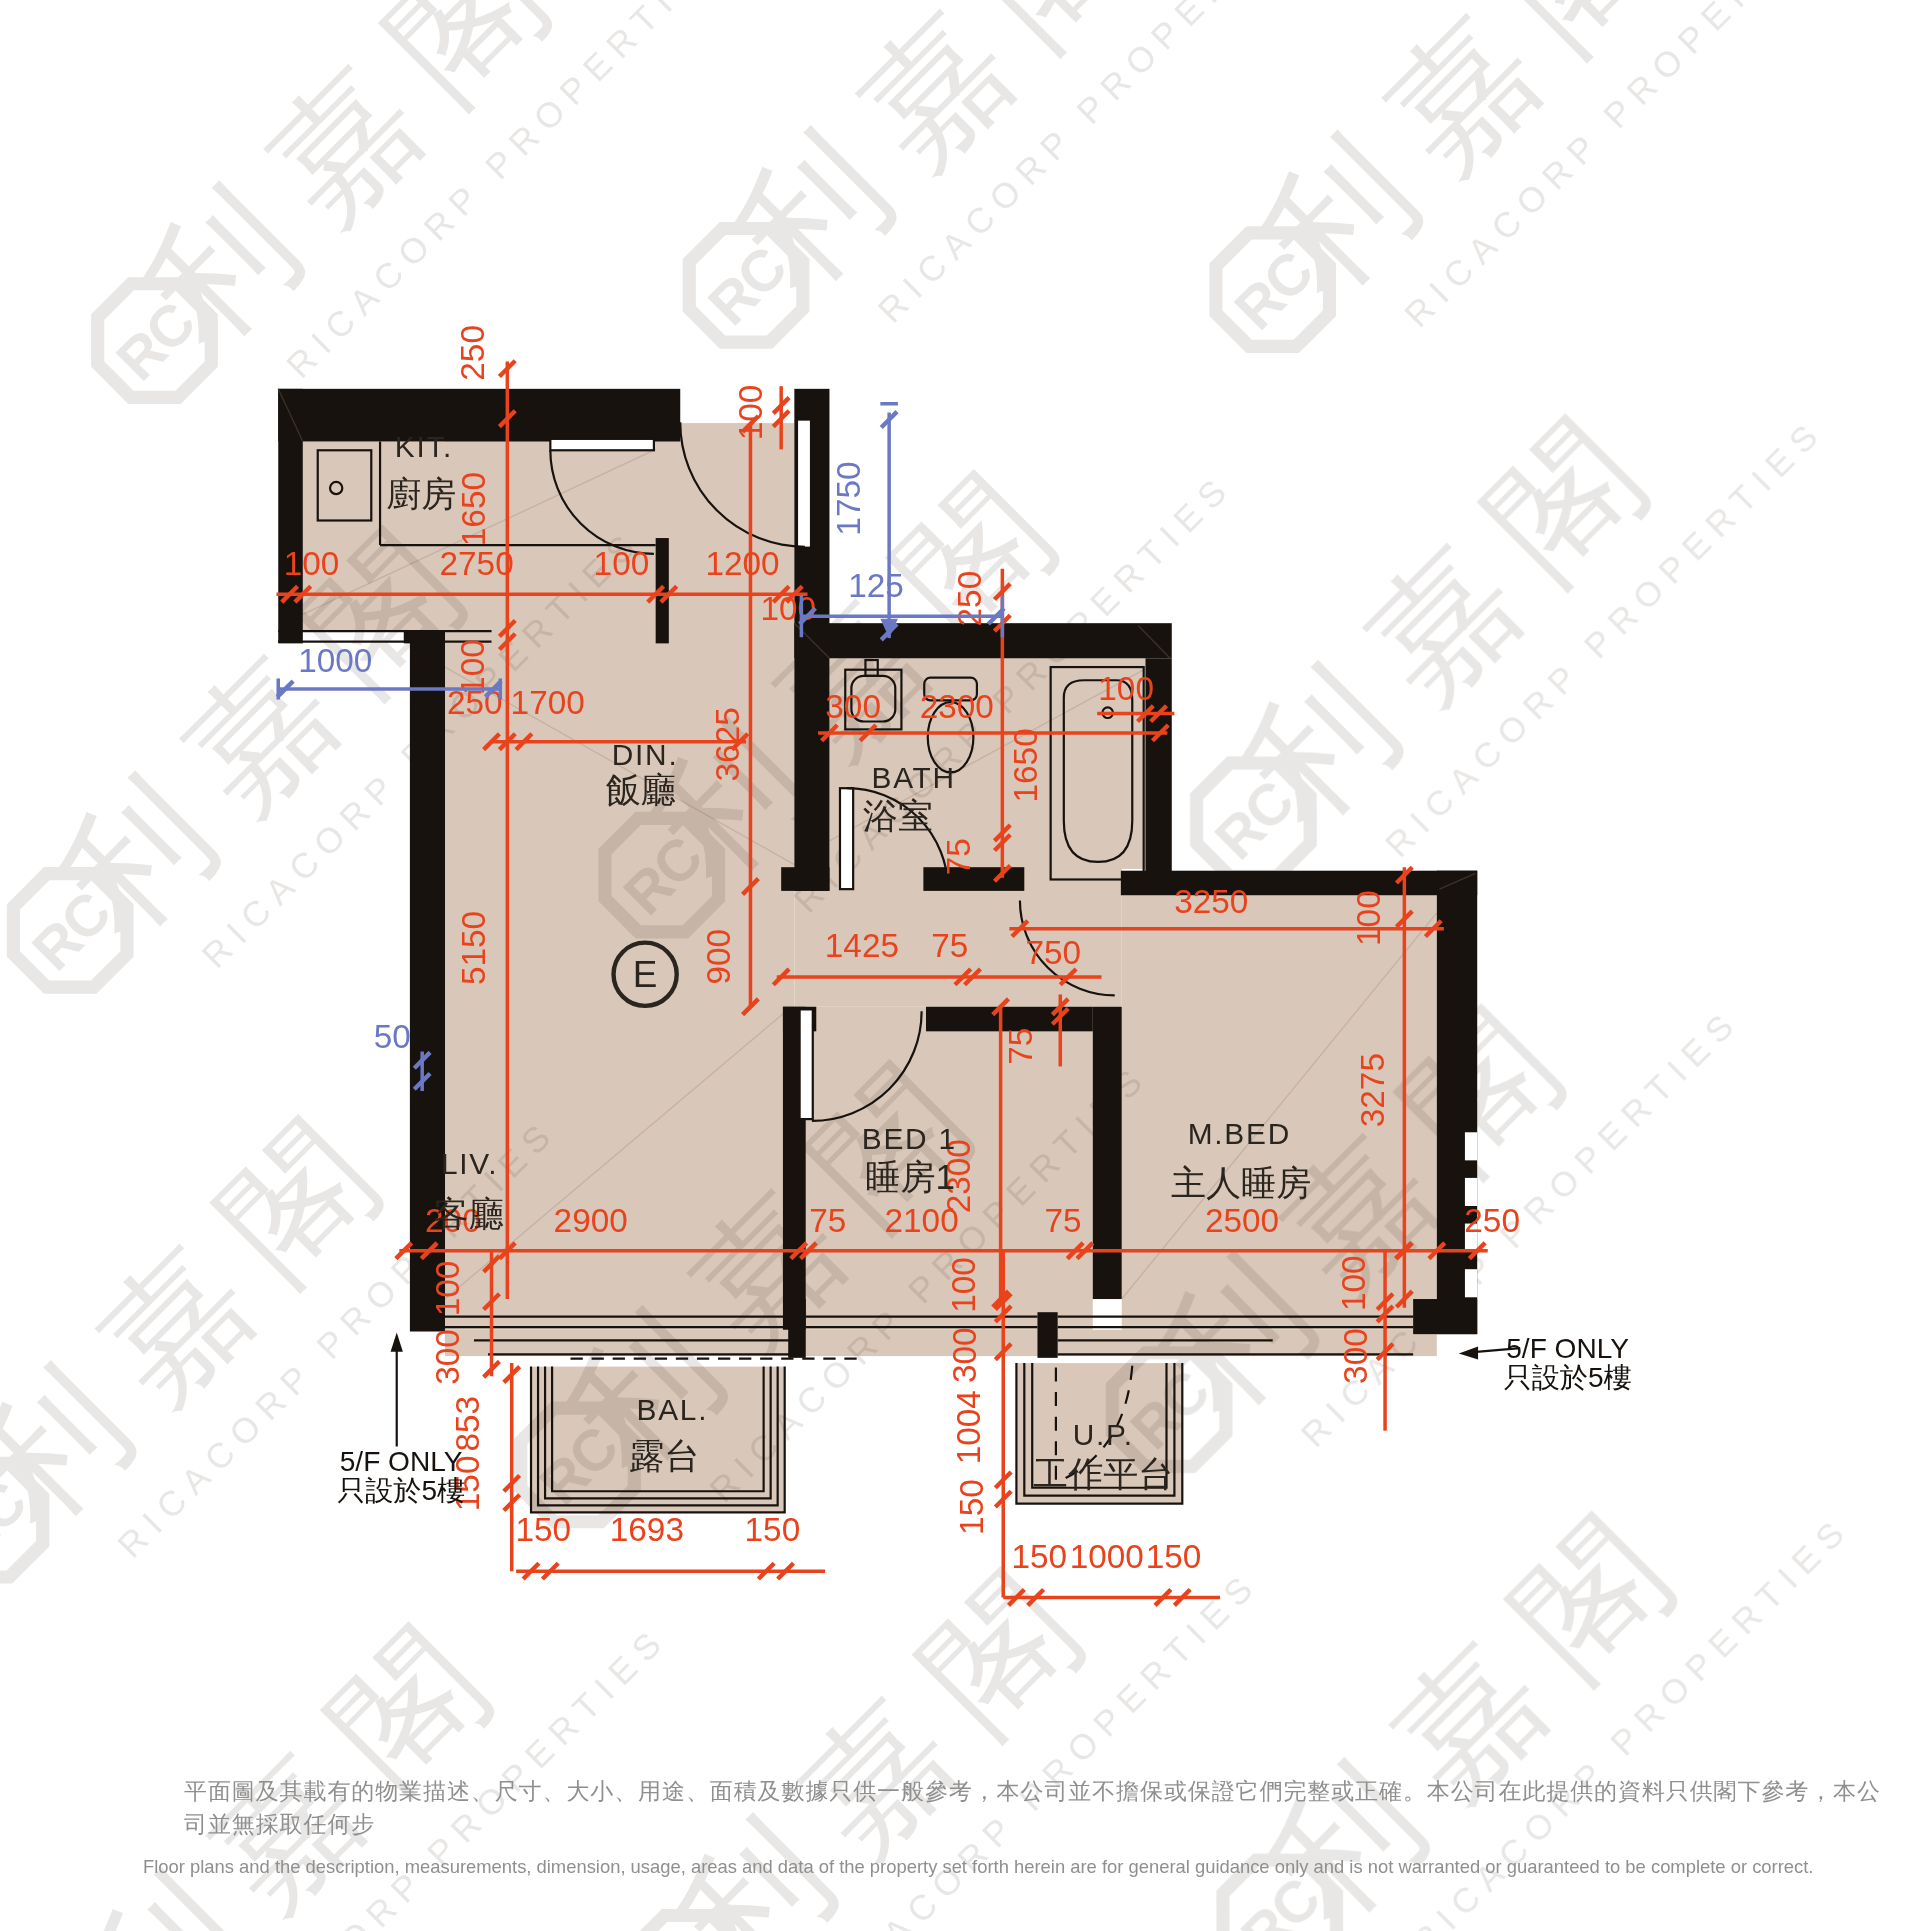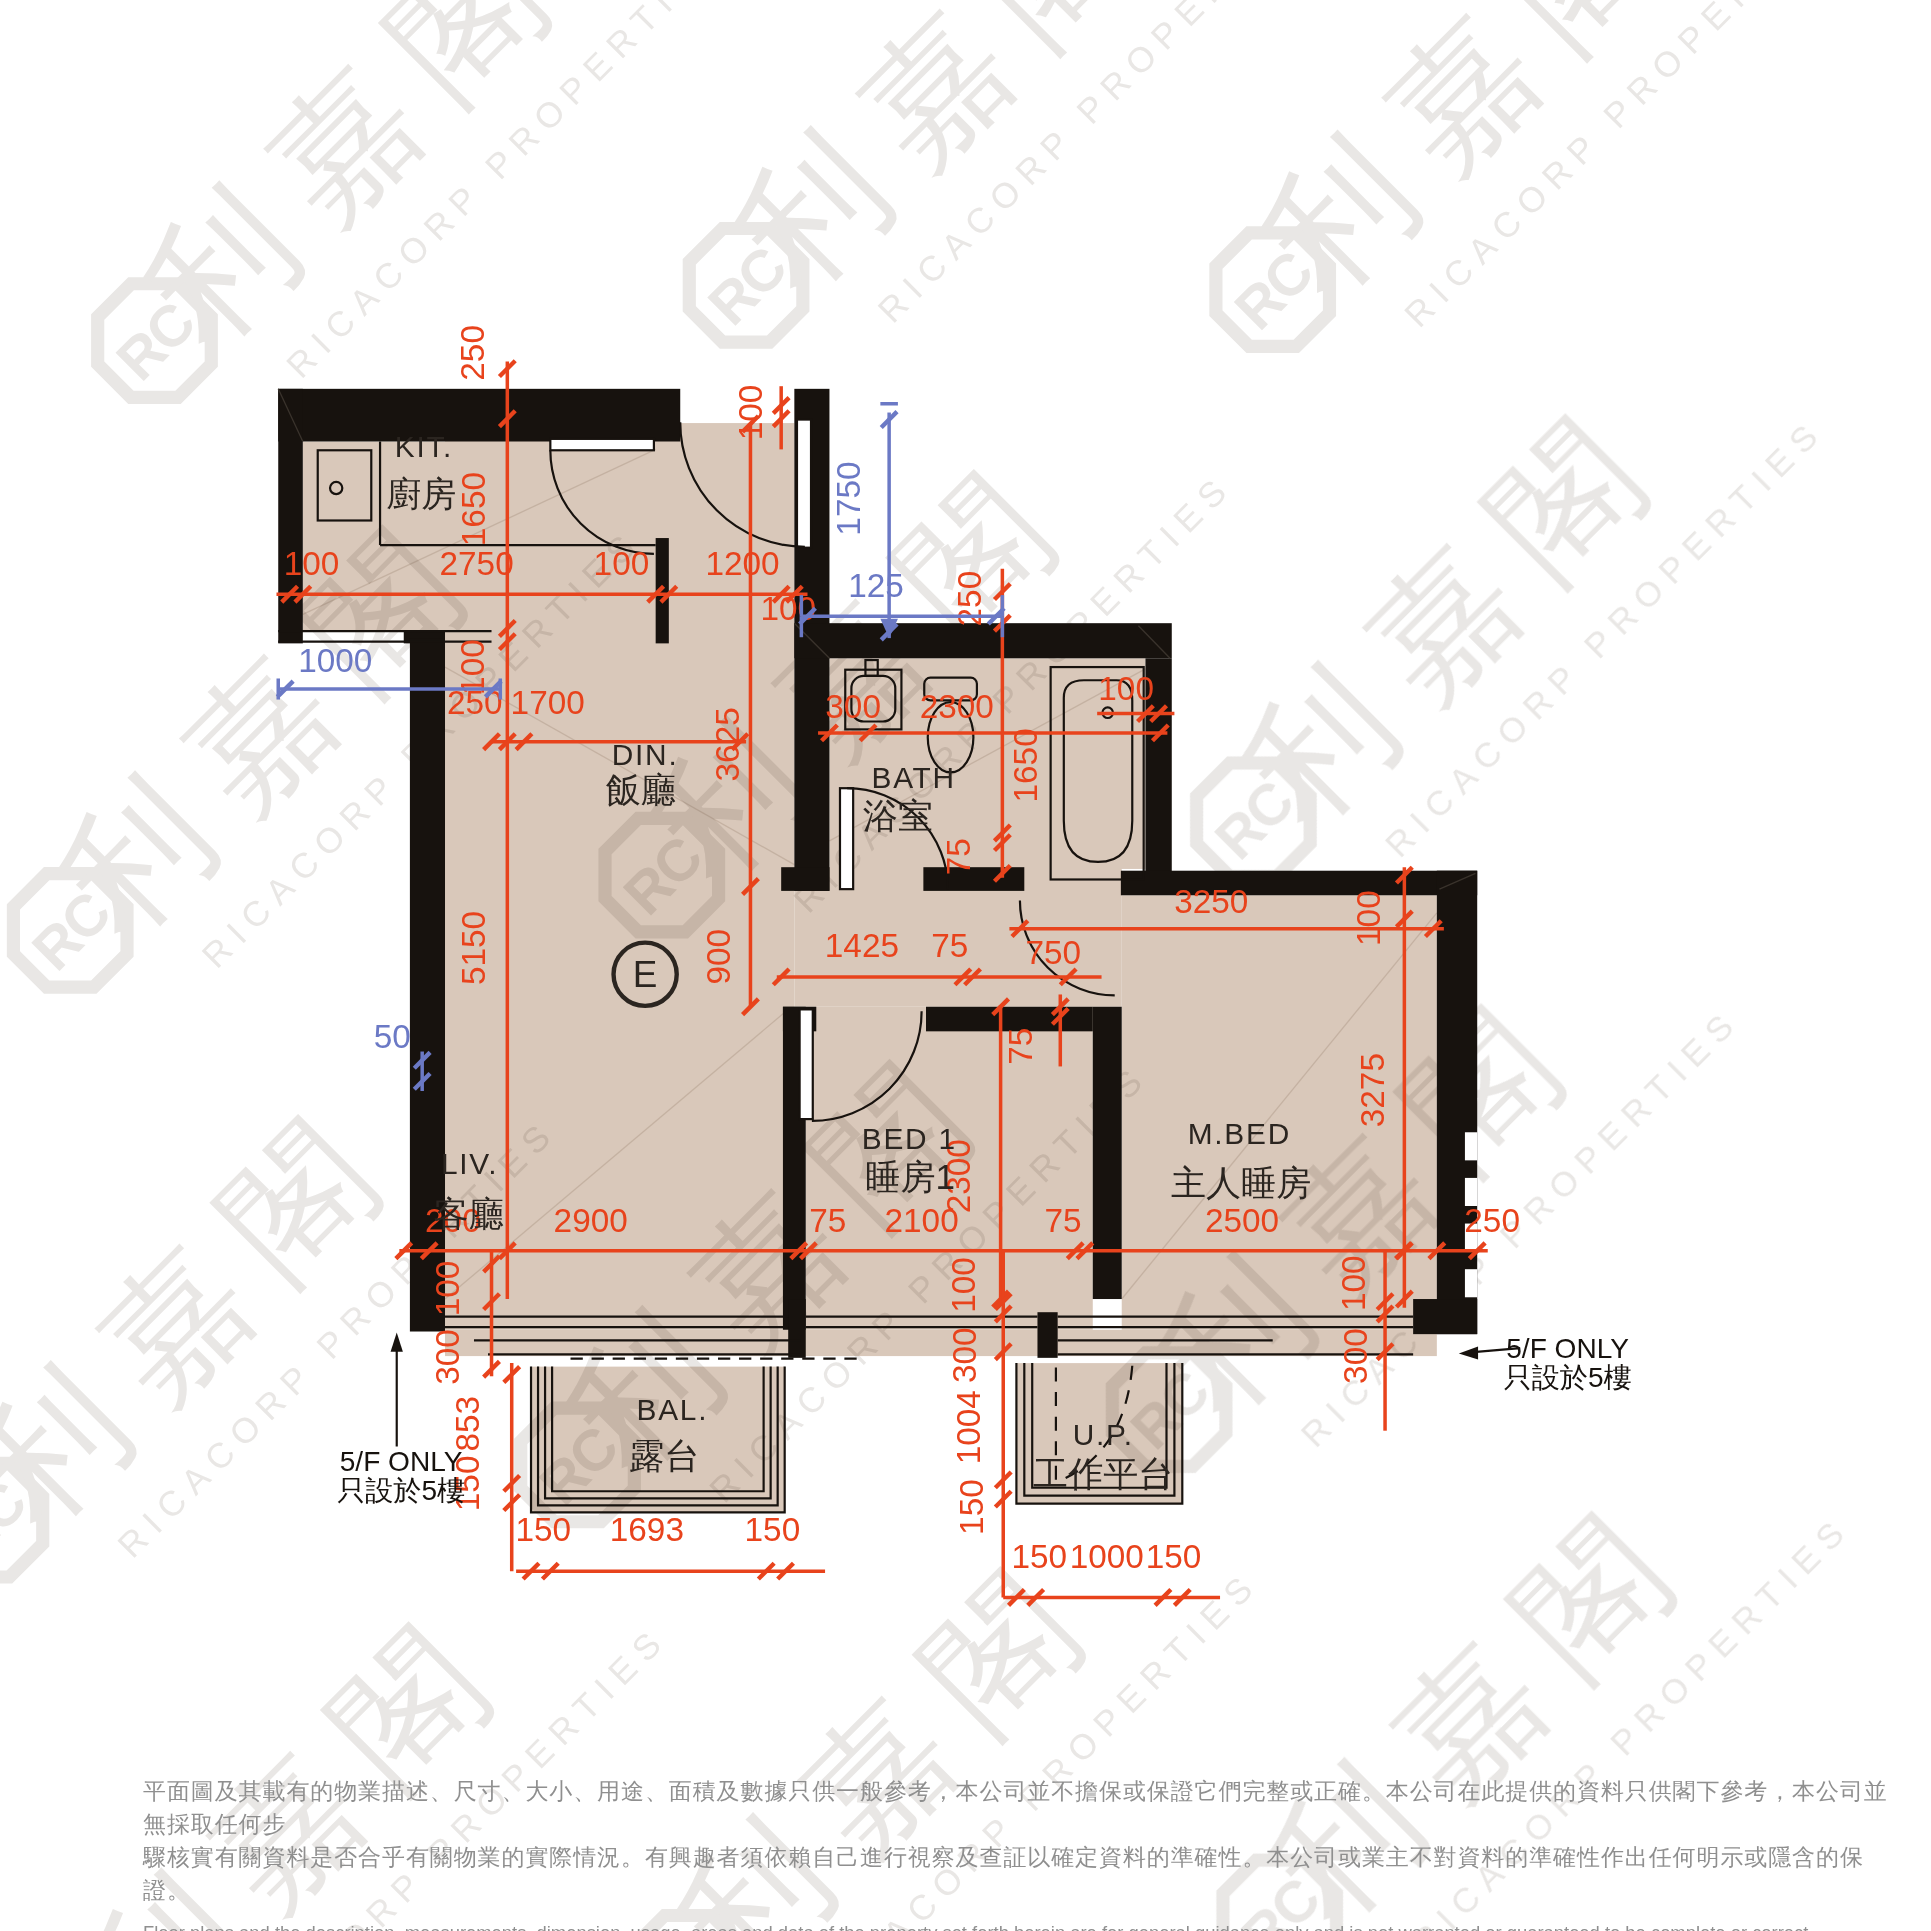--- a/index.html
+++ b/index.html
@@ -1,20 +1,20 @@
 <!DOCTYPE html>
 <html style="font-size:14px"><head>
 <meta charset="utf-8">
 <style>
   html,body{margin:0;padding:0;background:#fff;}
   .page{position:relative;width:1931px;height:1931px;background:#ffffff;overflow:hidden;
         font-family:"Liberation Sans", sans-serif;}
   svg{position:absolute;left:0;top:0;}
   .disclaimer{position:absolute;left:143px;top:1775px;width:1747px;color:#8f8f8f;}
-  .disclaimer .zh{font-size:23px;line-height:33px;letter-spacing:0.9px;}
+  .disclaimer .zh{font-size:23px;line-height:33px;letter-spacing:0.9px;margin-left:41px;}
   .disclaimer .en{font-size:18.4px;line-height:28px;margin-top:12.3px;}
   .wm{mix-blend-mode:multiply;}
 </style>
 </head>
 <body>
 
 <div class="page">
   <svg id="plan" width="1931" height="1931" viewBox="0 0 2200 2200">
       <g>
         <rect x="345" y="503" width="402" height="215" fill="#d9c8ba"></rect>
@@ -335,18 +335,17 @@
         <polygon points="452,1518 445,1540 459,1540" fill="#17120e"></polygon>
         <text x="1786" y="1547" font-size="32" fill="#17120e" text-anchor="middle" font-family="&quot;Liberation Sans&quot;, sans-serif" dn="note-right-en">5/F ONLY</text>
         <text x="1786" y="1580" font-size="32" fill="#17120e" text-anchor="middle" font-family="&quot;Liberation Sans&quot;, sans-serif" dn="note-right-zh">只設於5樓</text>
         <line x1="1732" y1="1536" x2="1672" y2="1541" stroke="#17120e" stroke-width="2.5"></line>
         <polygon points="1662,1542 1684,1534 1684,1549" fill="#17120e"></polygon>
       </g>
     </svg>
 
   <div class="disclaimer">
     <div class="zh">平面圖及其載有的物業描述、尺寸、大小、用途、面積及數據只供一般參考，本公司並不擔保或保證它們完整或正確。本公司在此提供的資料只供閣下參考，本公司並無採取任何步</div>
-    <div class="zh">驟核實有關資料是否合乎有關物業的實際情況。有興趣者須依賴自己進行視察及查証以確定資料的準確性。本公司或業主不對資料的準確性作出任何明示或隱含的保證。</div>
     <div class="en">Floor plans and the description, measurements, dimension, usage, areas and data of the property set forth herein are for general guidance only and is not warranted or guaranteed to be complete or correct.</div>
 
   </div>
 </div>
 
 
 </body></html>

